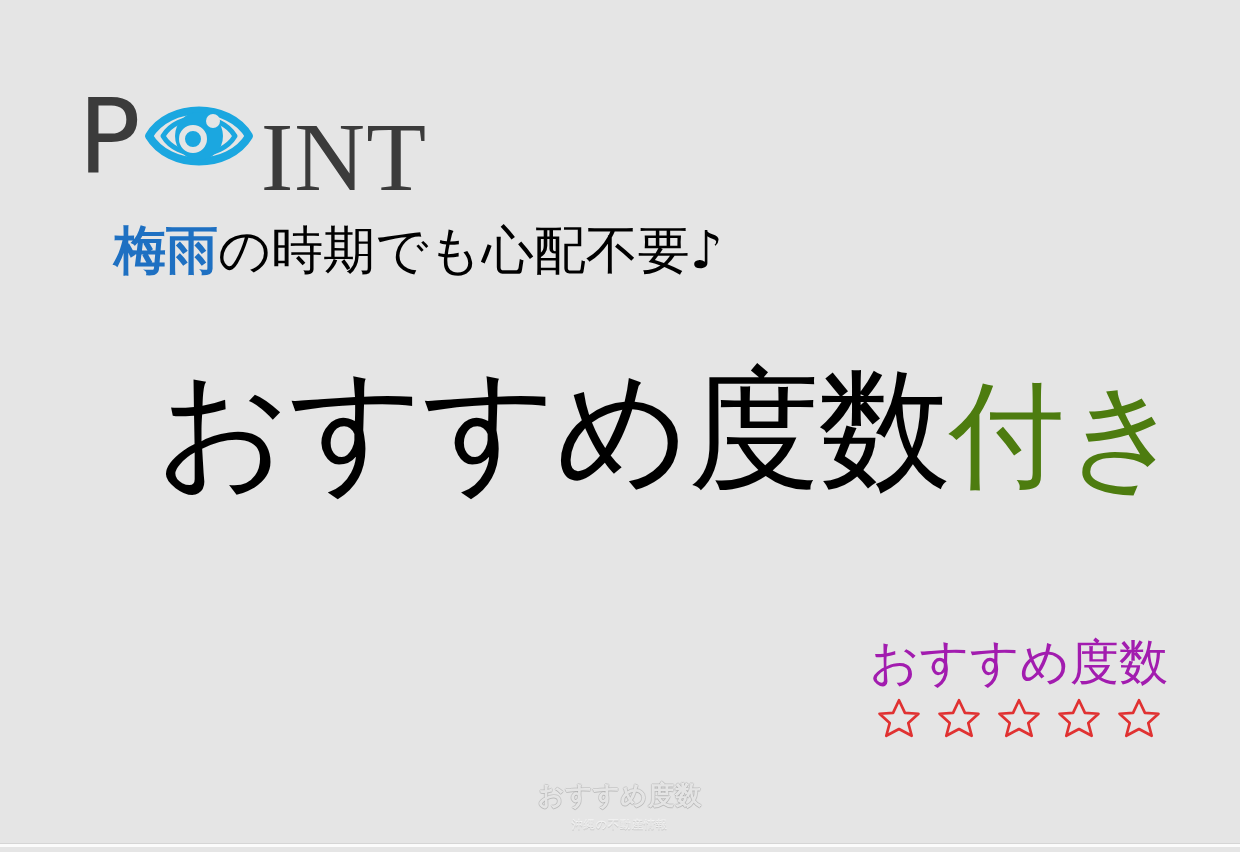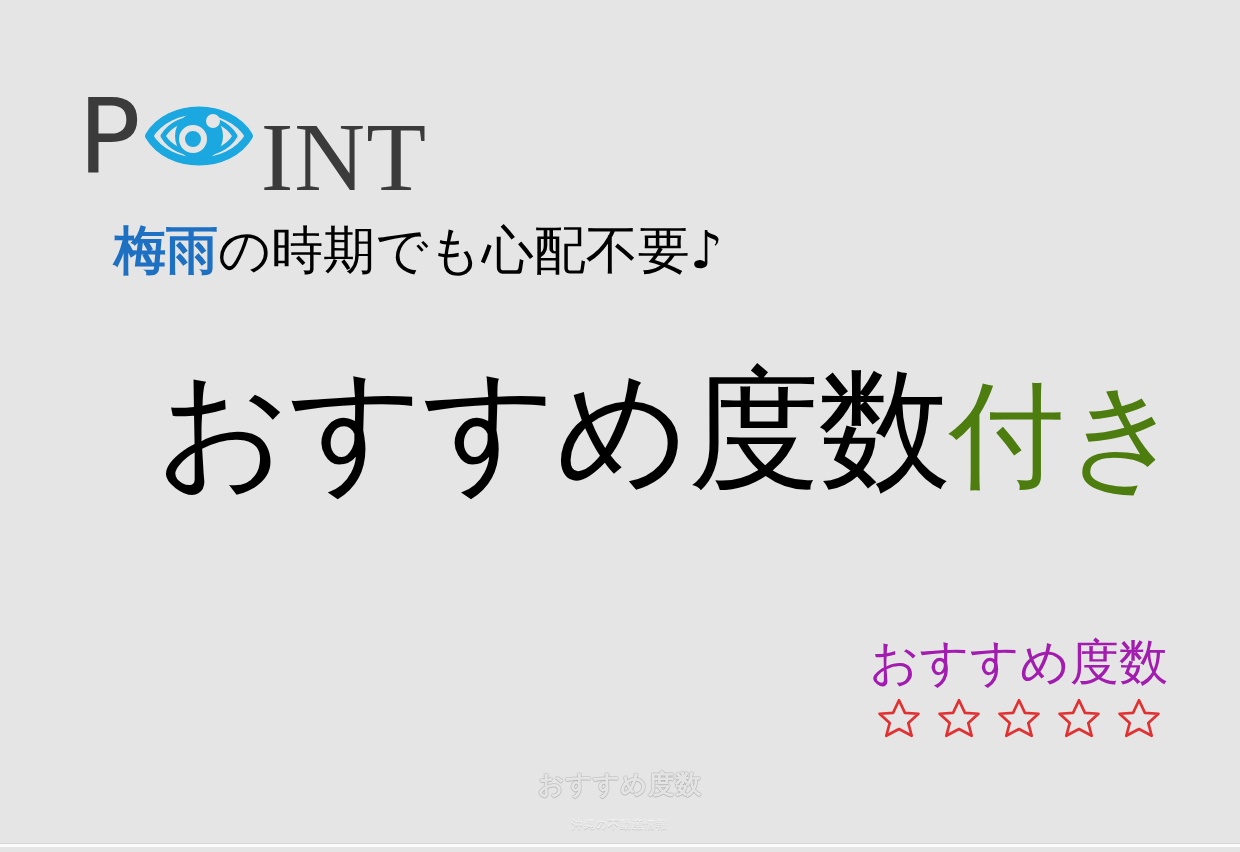--- a/index.html
+++ b/index.html
@@ -143,21 +143,21 @@
     letter-spacing: 1px;
     line-height: 1.1;
   }
   .watermark-sub {
     font-family: "DejaVu Sans", "Liberation Sans", sans-serif;
     font-size: 11px;
     font-weight: 700;
     color: rgba(255,255,255,0.55);
     text-shadow: 0 1px 0 rgba(170,170,170,0.45);
     letter-spacing: 1px;
-    margin-top: 18px;
+    margin-top: 7px;
   }
 
   
   .bottom-rule {
     position: absolute;
     left: 0;
     right: 0;
     bottom: 5px;
     height: 3px;
     background: #fbfbfb;

